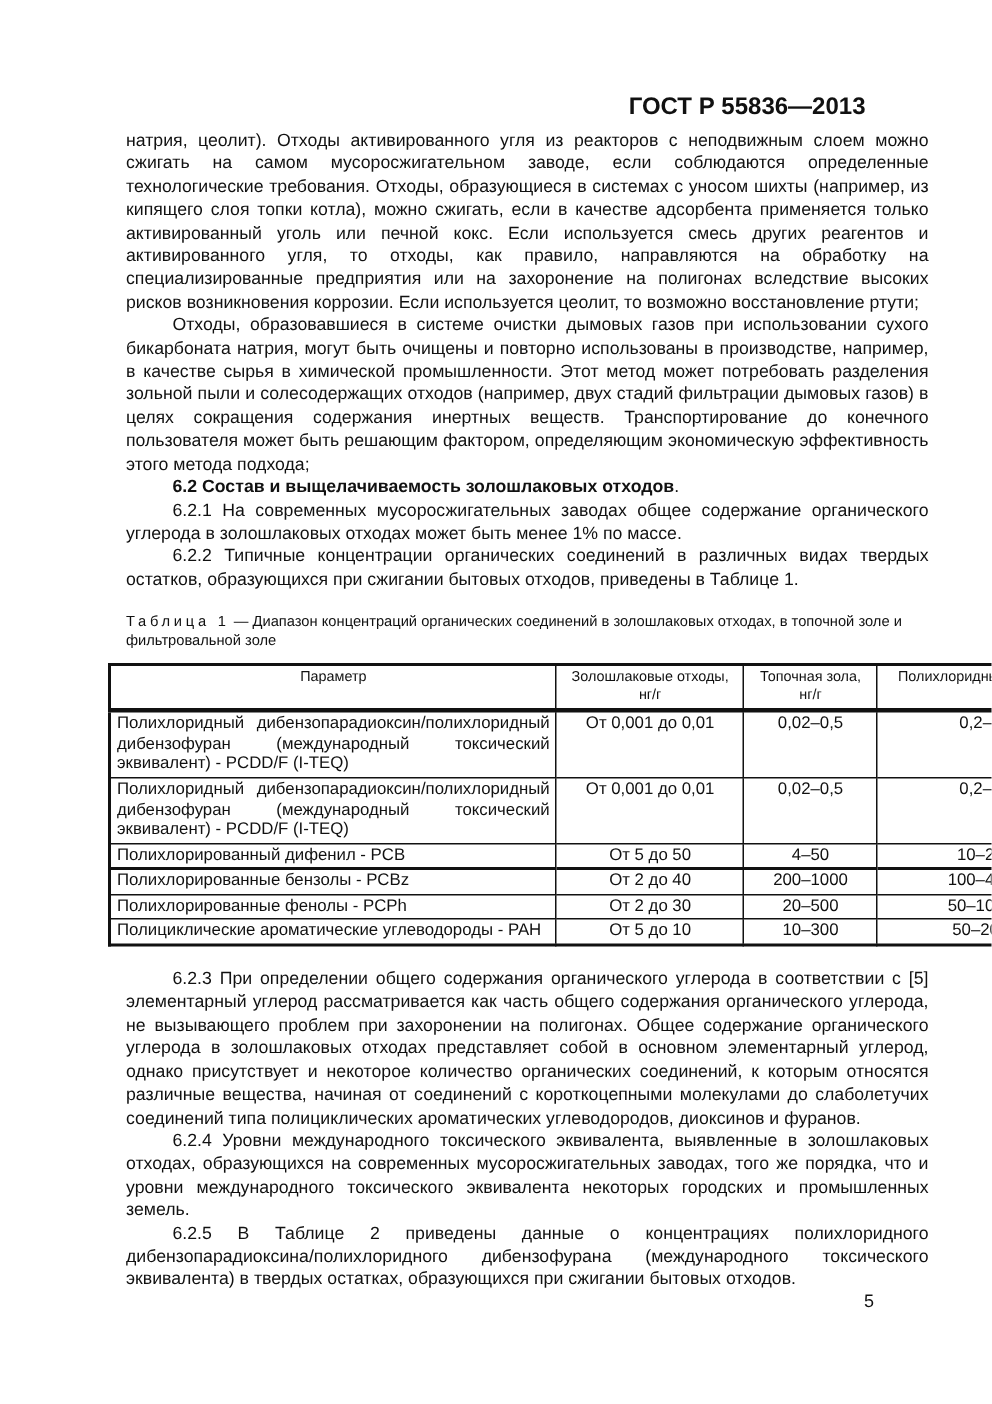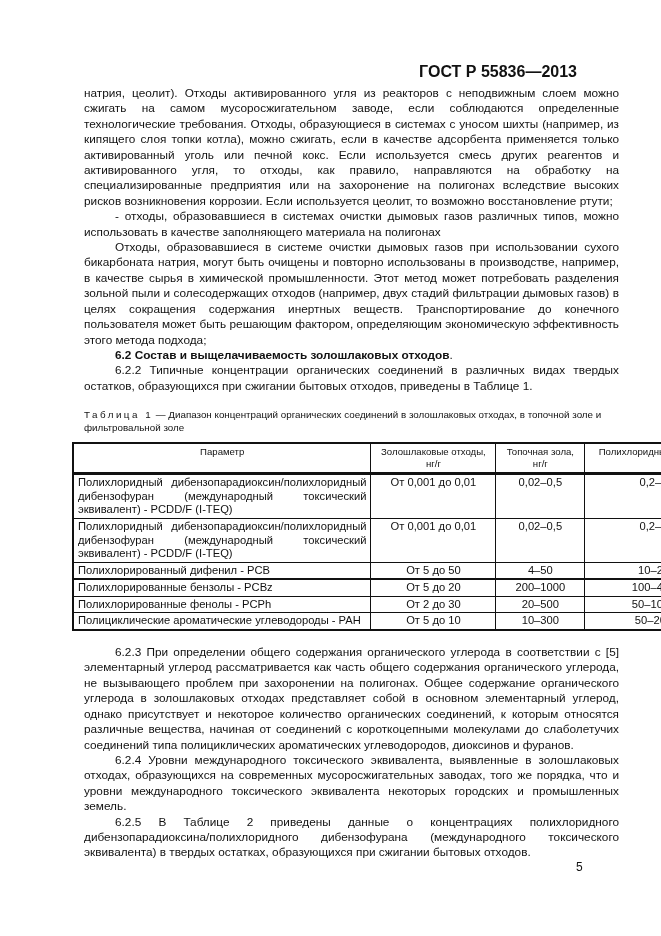--- a/index.html
+++ b/index.html
@@ -23,23 +23,23 @@
   .after-table { margin-top:14px; }
   .page-num { position:absolute; left:576px; top:860px; font-size:12px; }
 </style>
 </head>
 <body>
 
 <div class="header">ГОСТ Р 55836—2013</div>
 
 <div class="body">
   <p class="p">натрия, цеолит). Отходы активированного угля из реакторов с неподвижным слоем можно сжигать на самом мусоросжигательном заводе, если соблюдаются определенные технологические требования. Отходы, образующиеся в системах с уносом шихты (например, из кипящего слоя топки котла), можно сжигать, если в качестве адсорбента применяется только активированный уголь или печной кокс. Если используется смесь других реагентов и активированного угля, то отходы, как правило, направляются на обработку на специализированные предприятия или на захоронение на полигонах вследствие высоких рисков возникновения коррозии. Если используется цеолит, то возможно восстановление ртути;</p>
-  <p class="p ind">- отходы, образовавшиеся в системах очистки дымовых газов различных типов, можно использовать в качестве заполняющего материала на полигонах</p>
   <p class="p ind">Отходы, образовавшиеся в системе очистки дымовых газов при использовании сухого бикарбоната натрия, могут быть очищены и повторно использованы в производстве, например, в качестве сырья в химической промышленности. Этот метод может потребовать разделения зольной пыли и солесодержащих отходов (например, двух стадий фильтрации дымовых газов) в целях сокращения содержания инертных веществ. Транспортирование до конечного пользователя может быть решающим фактором, определяющим экономическую эффективность этого метода подхода;</p>
   <p class="p ind"><span class="bold">6.2 Состав и выщелачиваемость золошлаковых отходов</span><span>.</span></p>
+  <p class="p ind">6.2.1 На современных мусоросжигательных  заводах общее содержание органического углерода в золошлаковых отходах может быть менее 1% по массе.</p>
   <p class="p ind">6.2.2 Типичные концентрации органических соединений в различных видах твердых остатков, образующихся при сжигании бытовых отходов, приведены в Таблице 1.</p>
 
   <div class="caption"><span class="sp">Таблица 1</span><span> — Диапазон концентраций органических соединений в золошлаковых отходах, в топочной золе и фильтровальной золе</span></div>
 
   <table>
     <colgroup>
         <col style="width:248px">
         <col style="width:104px">
         <col style="width:74px">
         <col style="width:120px">
@@ -66,21 +66,21 @@
         <td class="c">0,2–10</td>
       </tr>
       <tr>
         <td class="l">Полихлорированный дифенил - PCB</td>
         <td class="c">От 5 до 50</td>
         <td class="c">4–50</td>
         <td class="c">10–250</td>
       </tr>
       <tr class="thick-top">
         <td class="l">Полихлорированные бензолы - PCBz</td>
-        <td class="c">От 5 до 20</td>
+        <td class="c">От 2 до 40</td>
         <td class="c">200–1000</td>
         <td class="c">100–4000</td>
       </tr>
       <tr>
         <td class="l">Полихлорированные фенолы - PCPh</td>
         <td class="c">От 2 до 30</td>
         <td class="c">20–500</td>
         <td class="c">50–10000</td>
       </tr>
       <tr>

